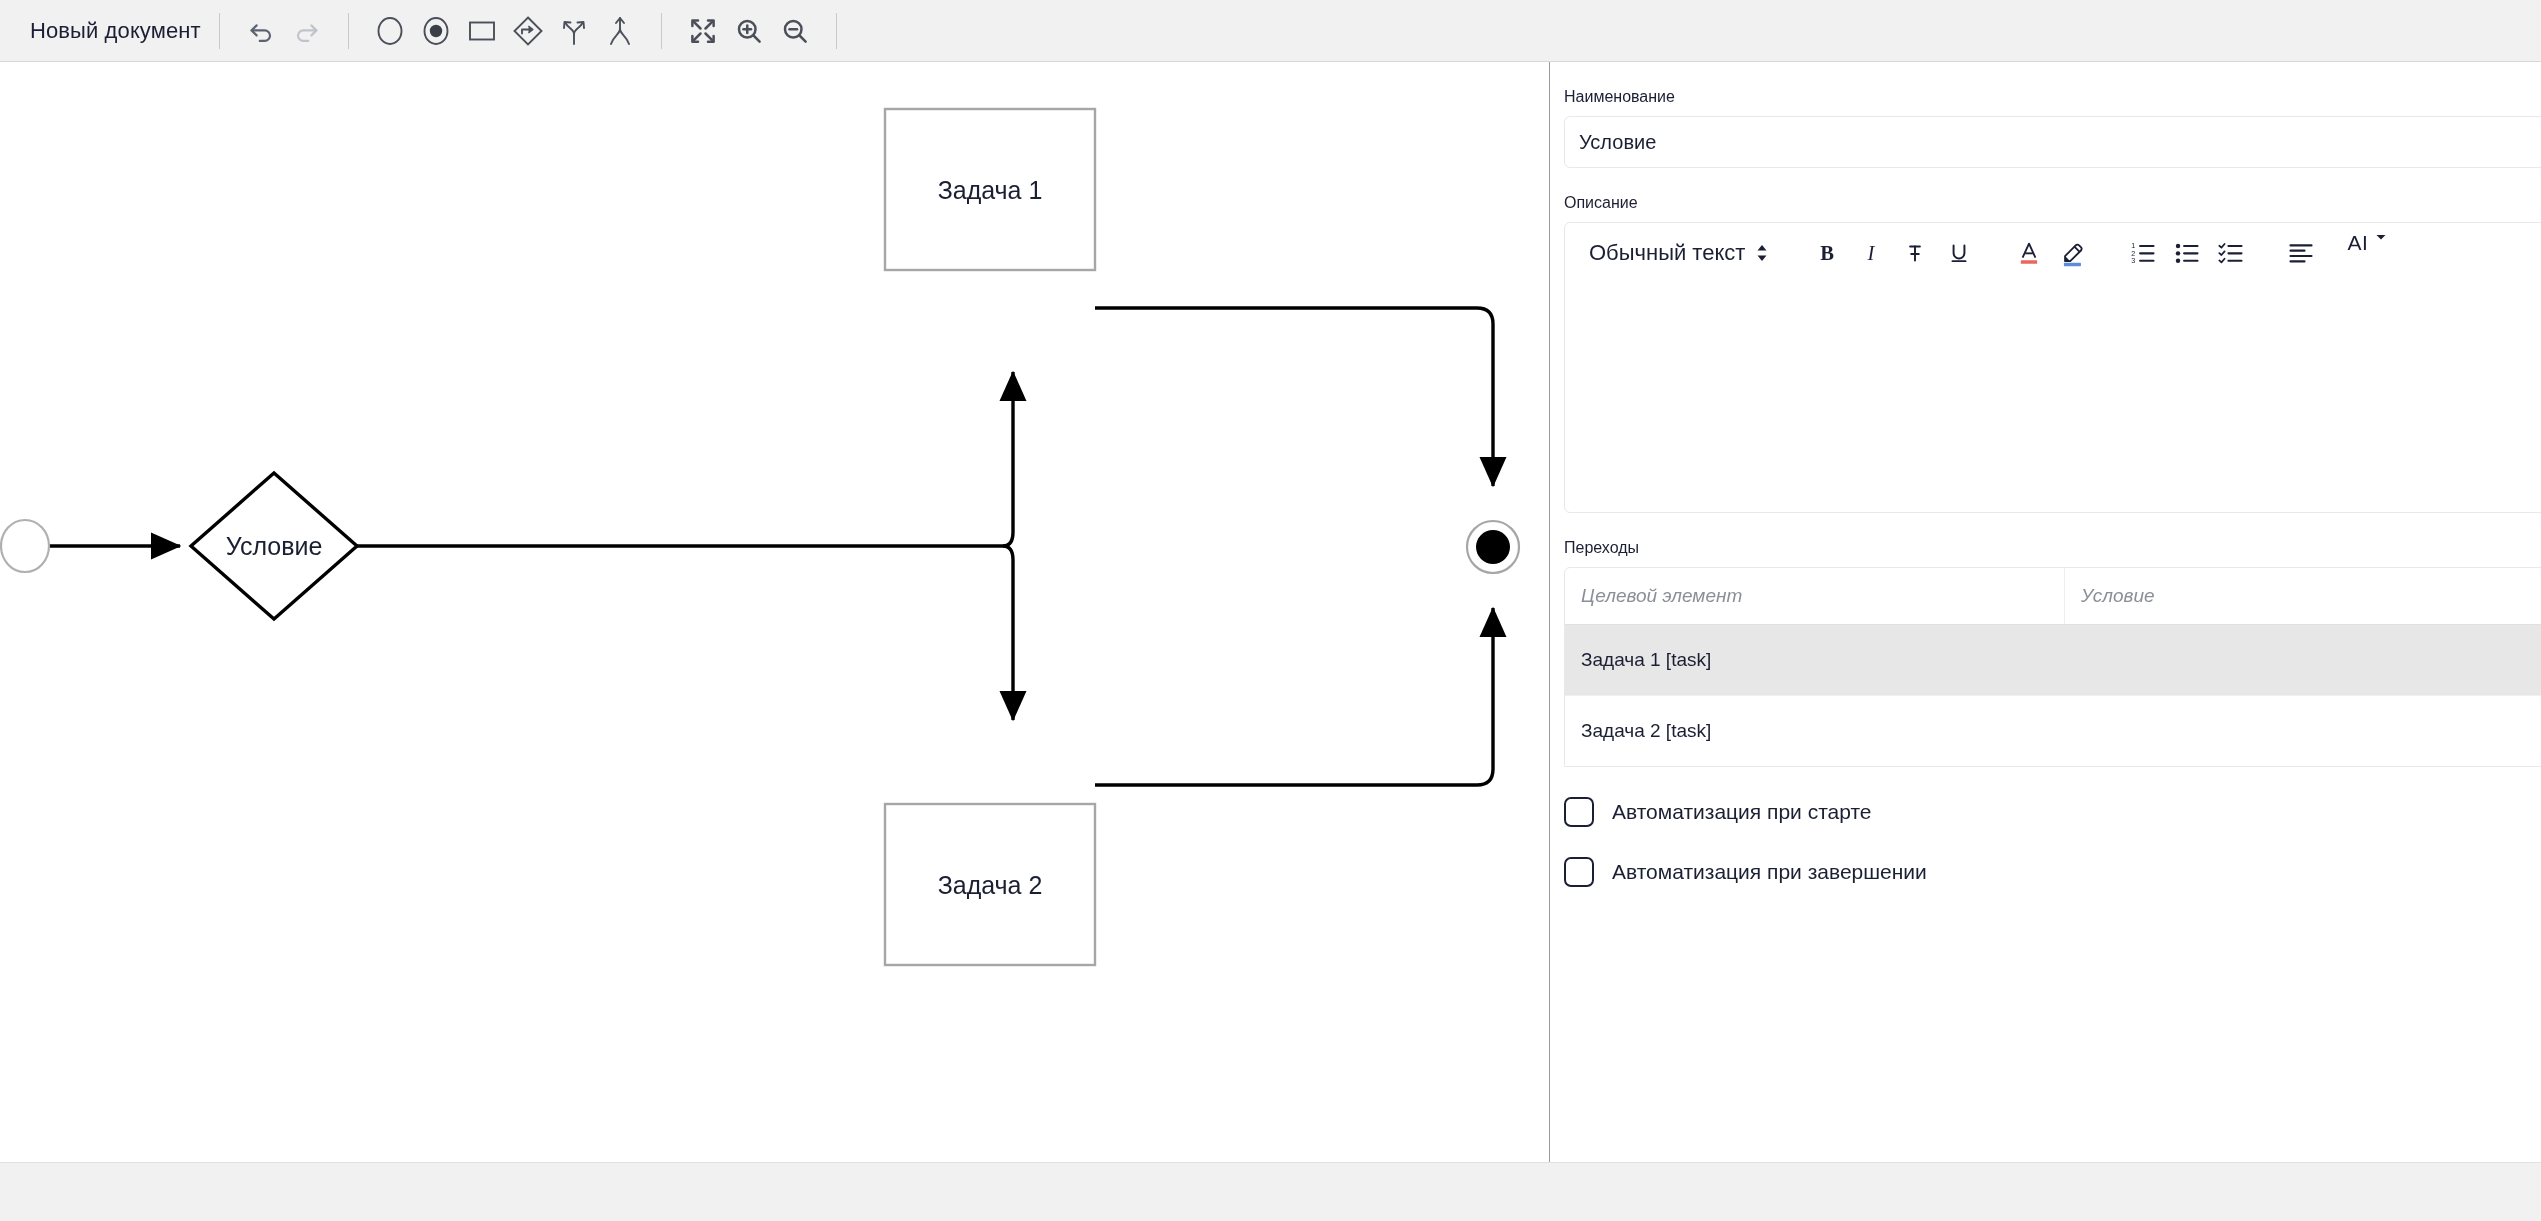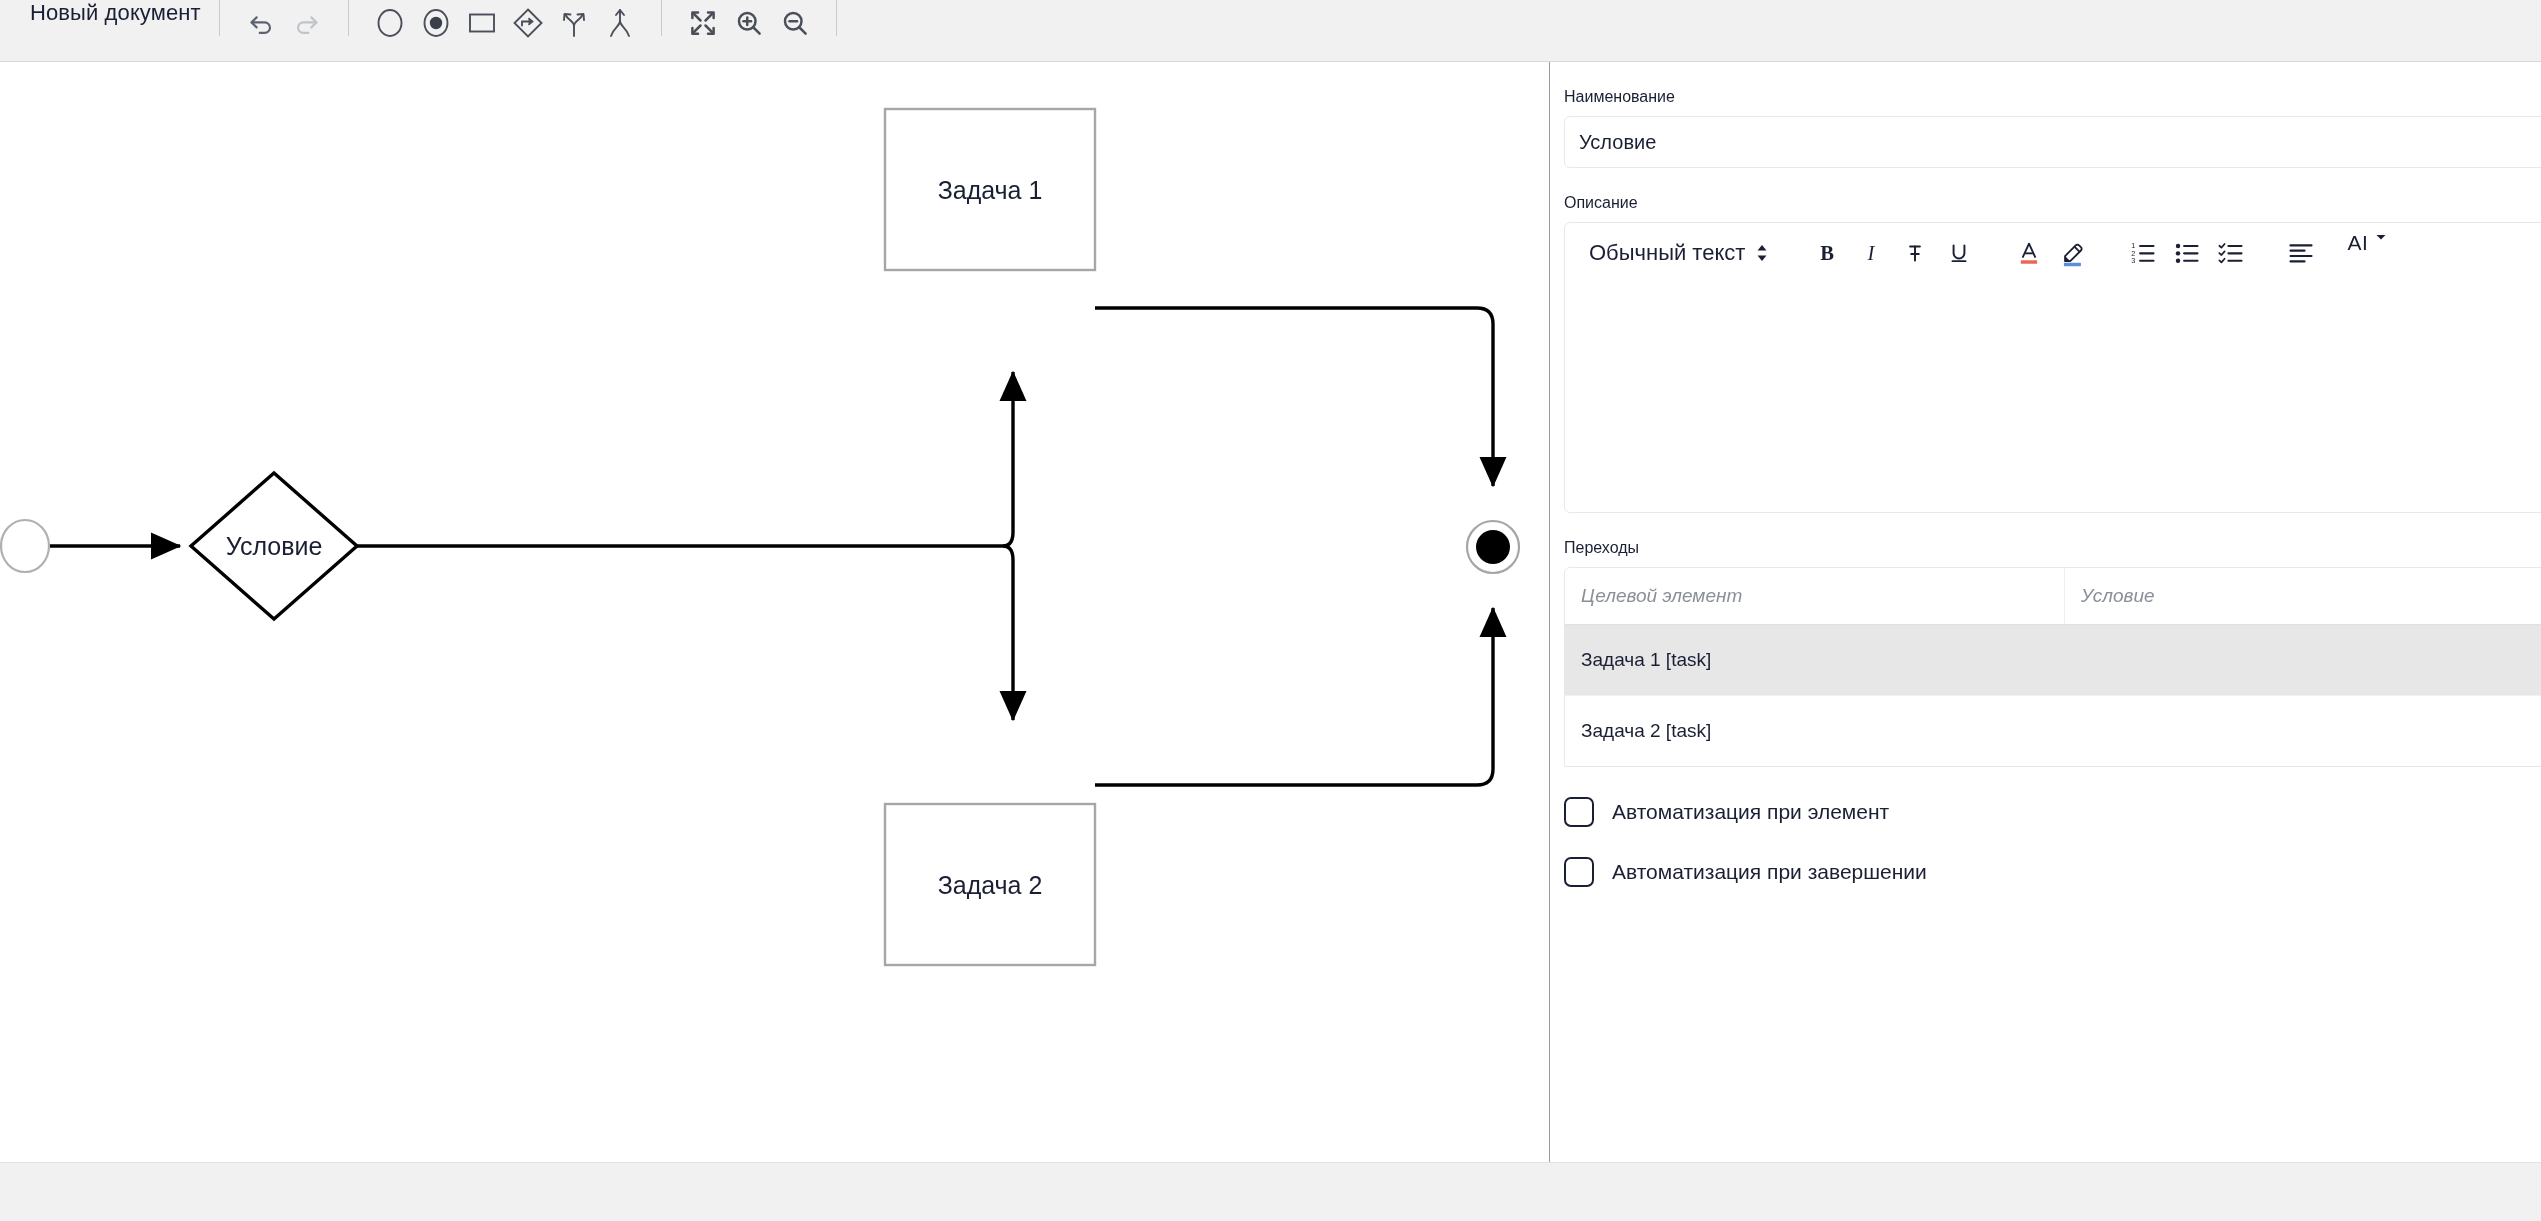--- a/index.html
+++ b/index.html
@@ -10,21 +10,21 @@
     font-family: "Liberation Sans", "DejaVu Sans", sans-serif;
     overflow: hidden;
   }
   #app { position: relative; width: 2541px; height: 1221px; background:#ffffff; }
 
   
   .toolbar {
     position:absolute; left:0; top:0; width:2541px; height:62px;
     background:#f1f1f1;
     border-bottom:1px solid #d8d8d8;
-    display:flex; align-items:flex-start;
+    display:flex; align-items:center;
   }
   .doc-title {
     margin-left:30px; font-size:22px; color:#1b1f33; white-space:nowrap;
     letter-spacing:0.1px;
   }
   .tb-sep { width:1px; height:36px; background:#c9c9c9; margin:0 18px; flex:none; }
   .tb-btn {
     width:46px; height:46px; display:flex; align-items:center; justify-content:center;
     cursor:pointer; flex:none;
   }
@@ -422,21 +422,21 @@
         </div>
 
         <div class="tbl-row">
           <div class="td td-target">Задача 2 [task]</div>
           <div class="td td-cond"></div>
         </div>
       </div>
 
       <div class="chk-row">
         <div class="chk-box"></div>
-        <div class="chk-label">Автоматизация при элемент</div>
+        <div class="chk-label">Автоматизация при старте</div>
       </div>
 
       <div class="chk-row">
         <div class="chk-box"></div>
         <div class="chk-label">Автоматизация при завершении</div>
       </div>
 
     </div>
   </div>
 

